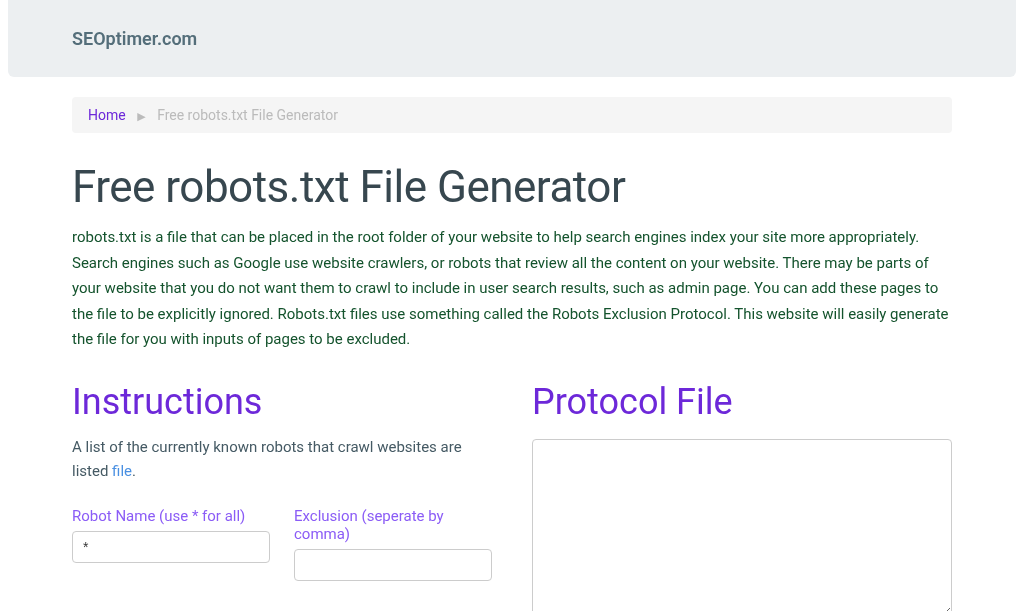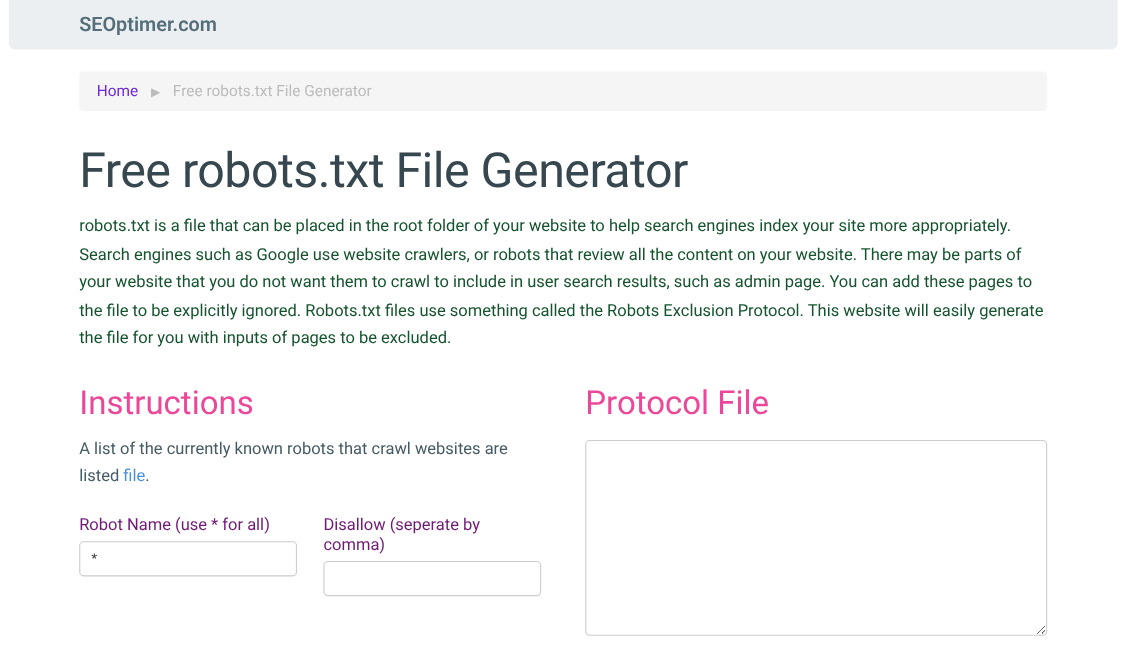--- a/index.html
+++ b/index.html
@@ -13,21 +13,21 @@
       color: #333;
     }
     .top-bar {
       background: #eceff1;
       padding: 12px 0;
       border-radius: 0 0 6px 6px;
       margin: 0 8px;
     }
     .top-bar-inner {
       max-width: 940px;
-      margin: 0 auto;
+      margin: 16px auto;
       padding: 0 30px;
     }
     .brand {
       color: #546e7a;
       font-weight: 600;
       font-size: 18px;
     }
     .container {
       max-width: 940px;
       margin: 0 auto;
@@ -67,23 +67,23 @@
       margin-bottom: 28px;
     }
     .columns {
       display: flex;
       gap: 40px;
     }
     .col {
       flex: 1;
     }
     h2.section-title {
-      font-size: 30px;
+      font-size: 36px;
       font-weight: 400;
-      color: #ec4899;
+      color: #6d28d9;
       margin-bottom: 12px;
     }
     .instructions-text {
       color: #455a64;
       font-size: 15px;
       line-height: 1.6;
       margin-bottom: 24px;
     }
     .instructions-text a {
       color: #4a90e2;
@@ -92,21 +92,21 @@
     .input-row {
       display: flex;
       gap: 24px;
       margin-bottom: 70px;
     }
     .input-group {
       flex: 1;
     }
     .input-label {
       display: block;
-      color: #701a75;
+      color: #8b5cf6;
       font-size: 15px;
       margin-bottom: 6px;
     }
     .text-input {
       width: 100%;
       padding: 7px 10px;
       border: 1px solid #ccc;
       border-radius: 4px;
       font-size: 14px;
       color: #333;
@@ -148,21 +148,21 @@
       <p class="instructions-text">
         <span>A list of the currently known robots that crawl websites are listed </span><a href="#">file</a><span>.</span>
       </p>
 
       <div class="input-row">
         <div class="input-group">
           <label class="input-label">Robot Name (use * for all)</label>
           <input type="text" class="text-input" value="*" style="">
         </div>
         <div class="input-group">
-          <label class="input-label">Disallow (seperate by comma)</label>
+          <label class="input-label">Exclusion (seperate by comma)</label>
           <input type="text" class="text-input" value="" style="">
         </div>
       </div>
 
     </div>
 
     <div class="col">
       <h2 class="section-title">Protocol File</h2>
       <textarea class="generated-textarea" style=""></textarea>
     </div>

